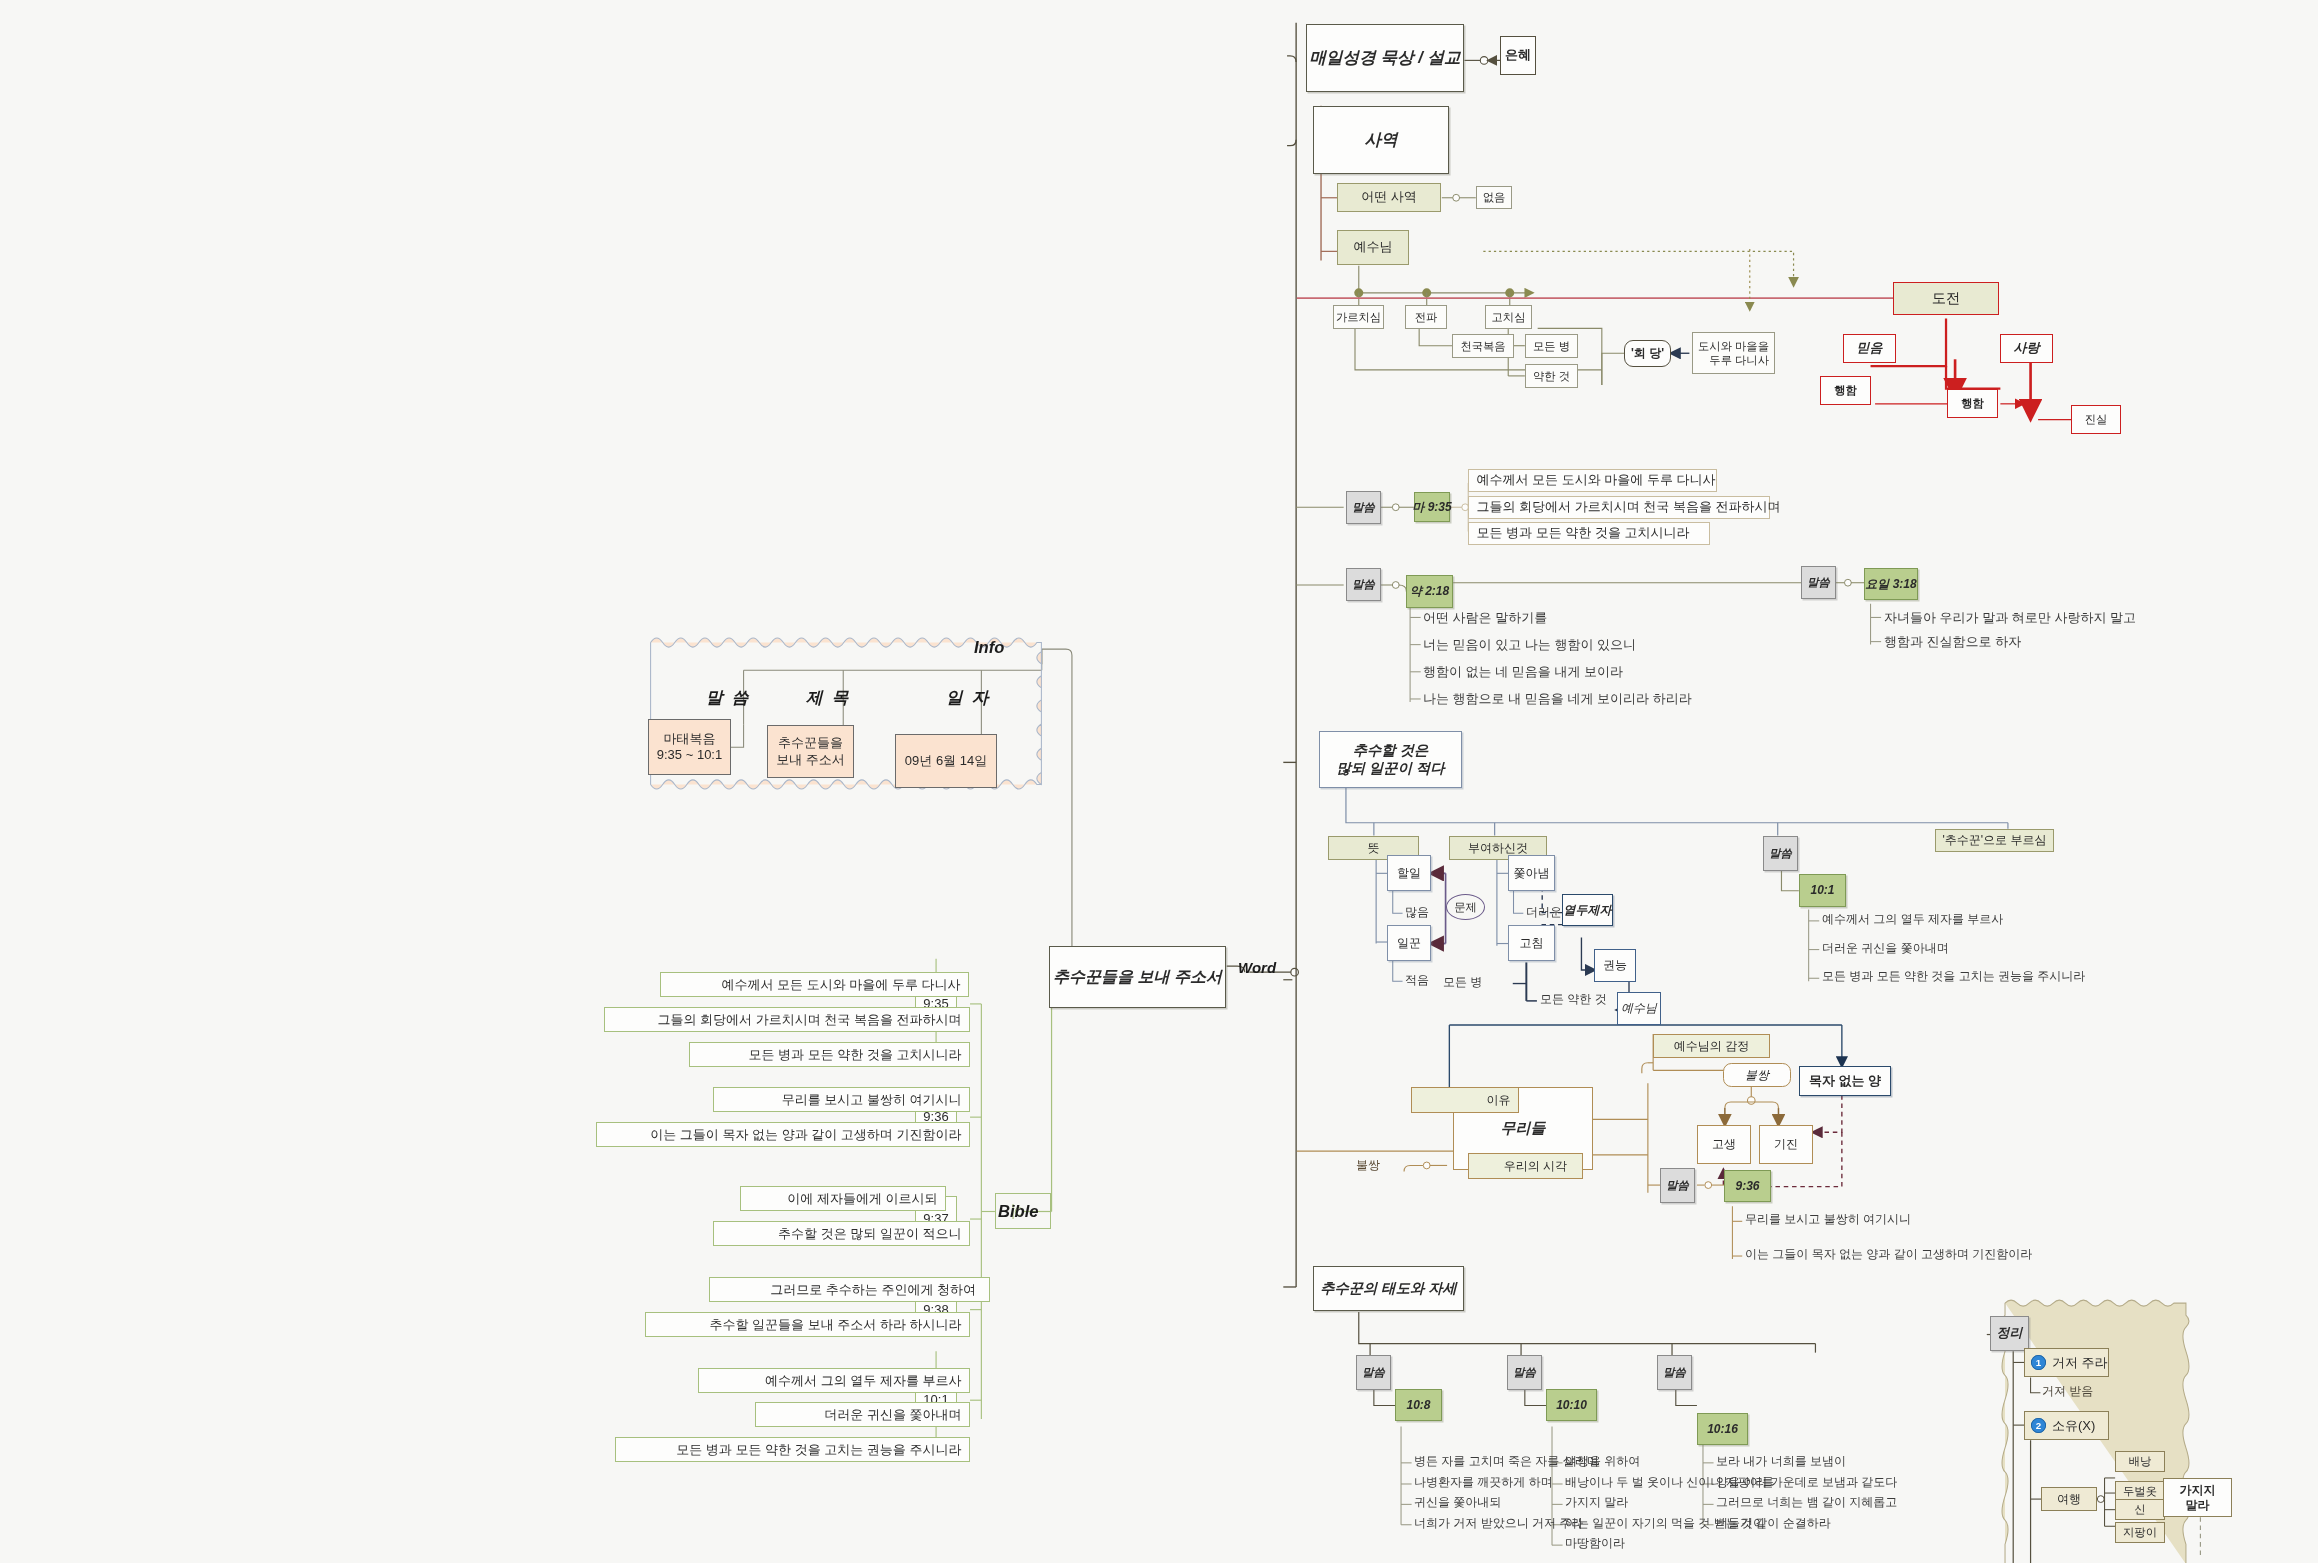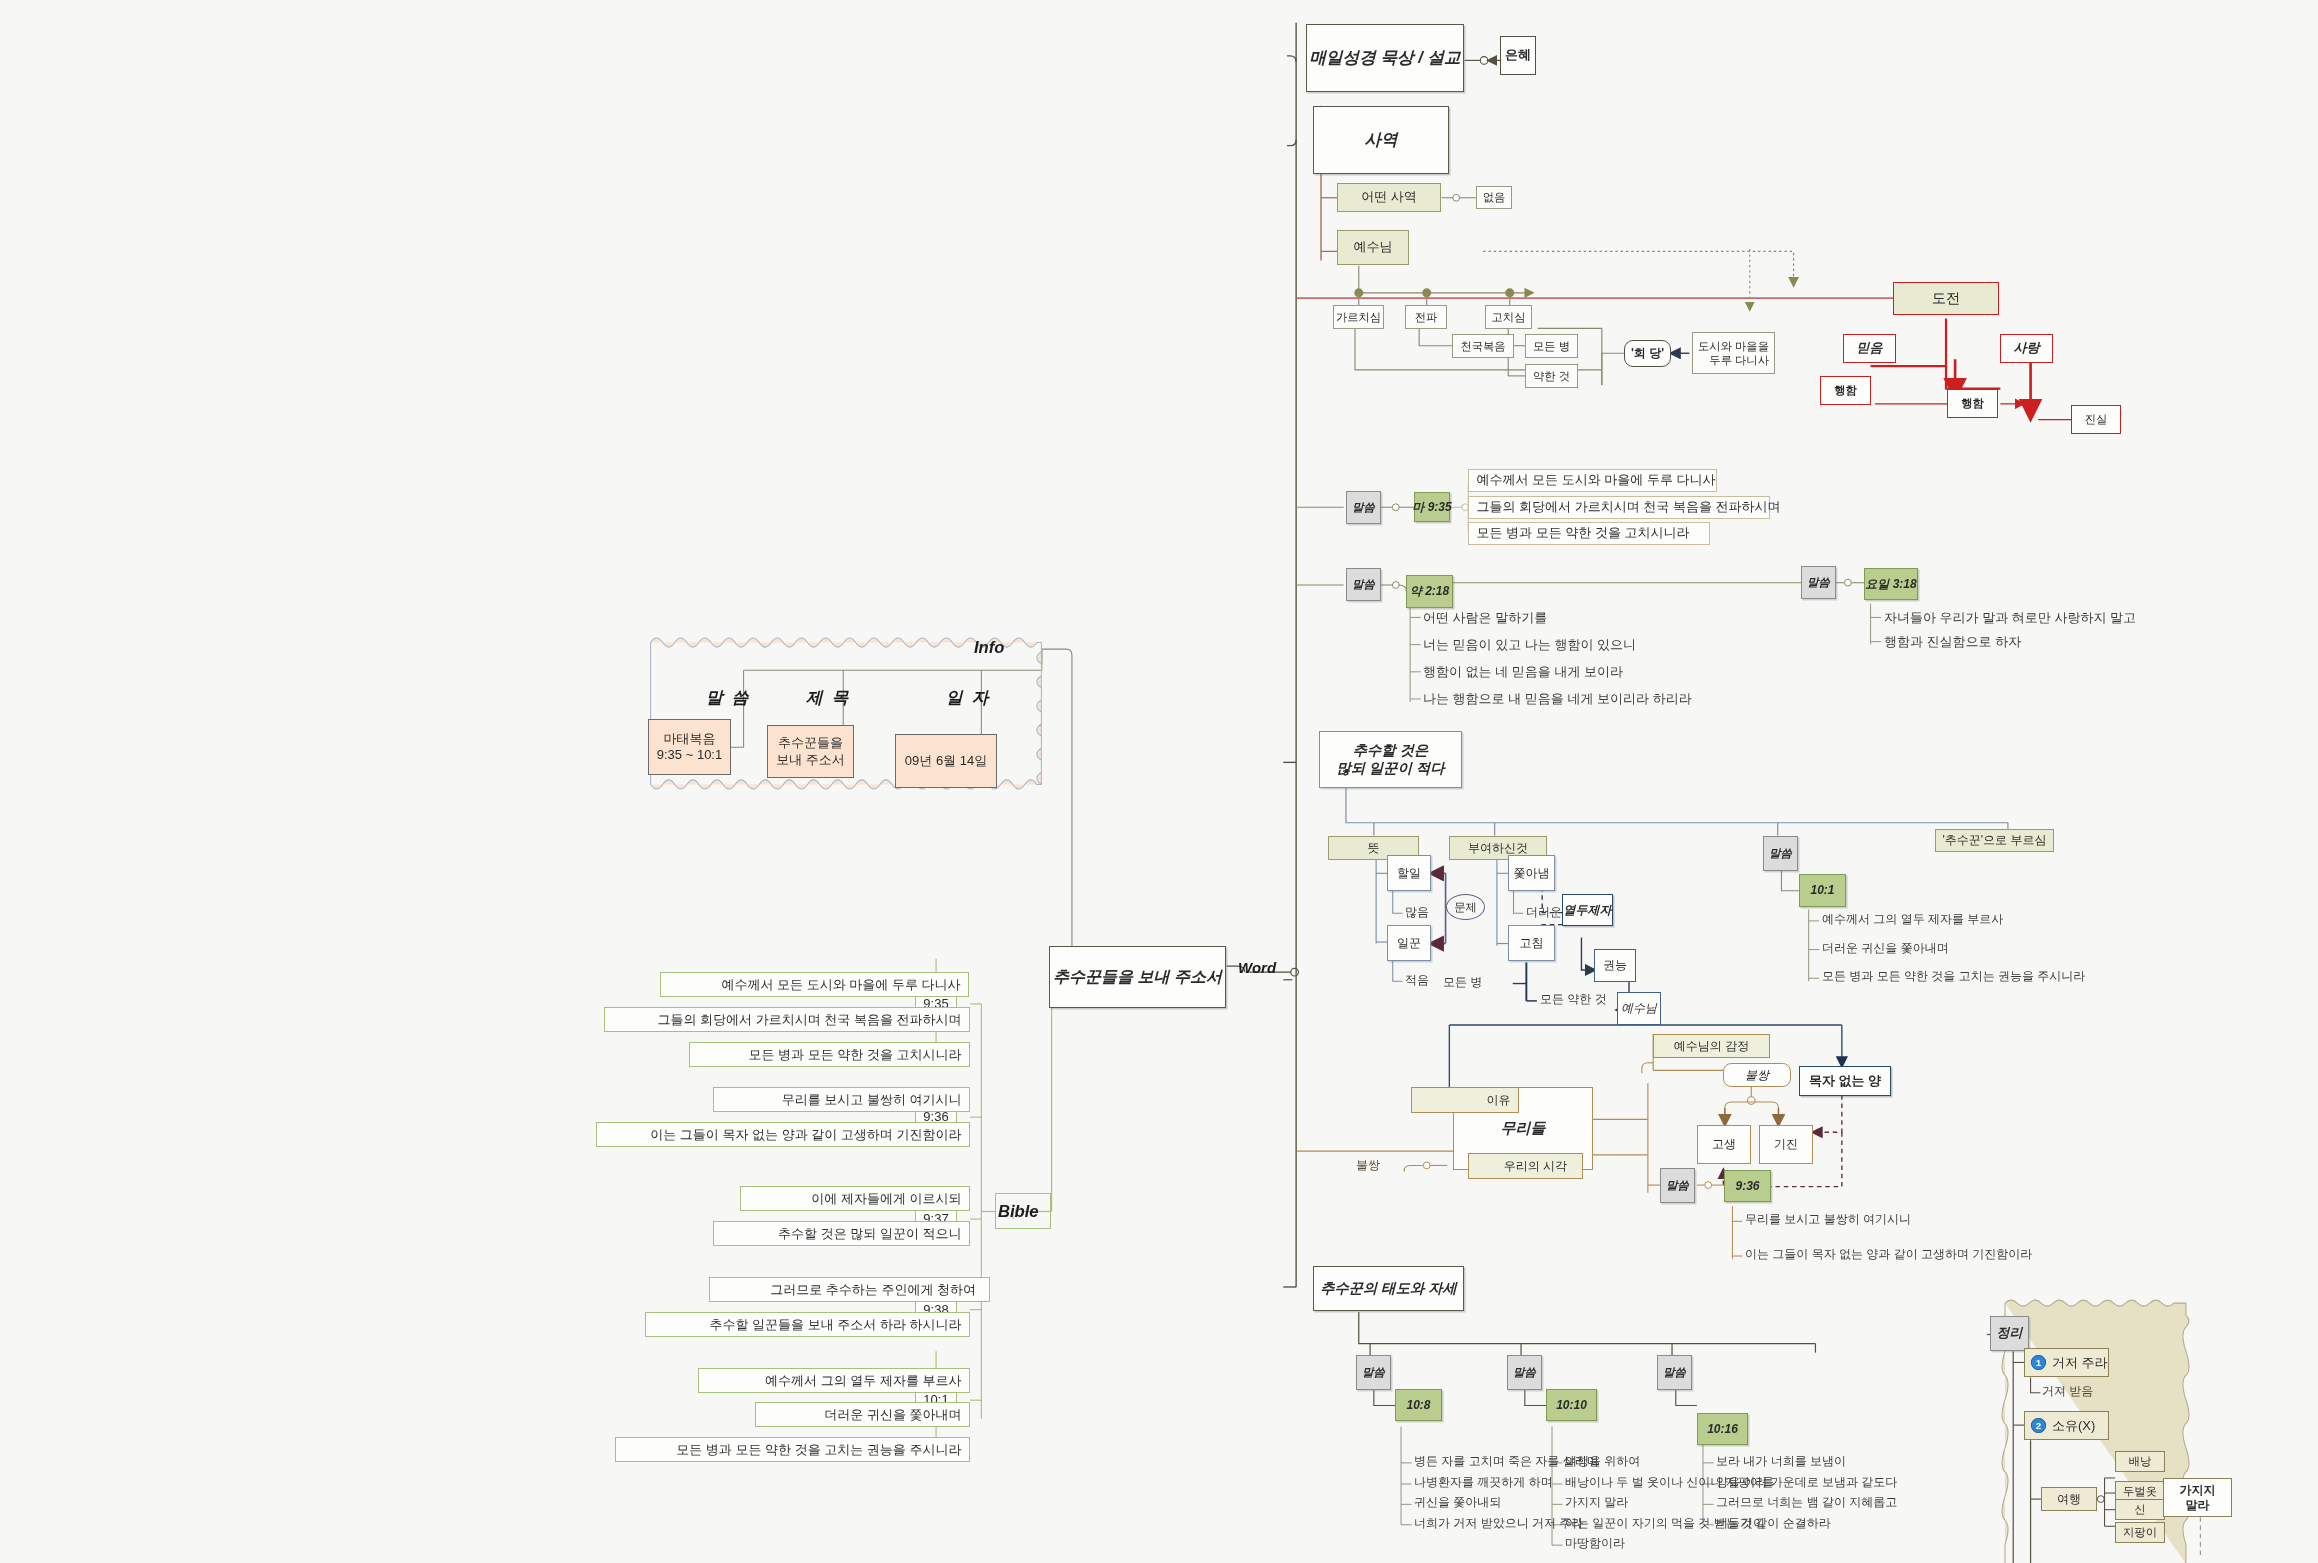--- a/index.html
+++ b/index.html
@@ -377,21 +377,21 @@
 <div class="leafbox lb-green" style="left:915px;top:1094px;width:42px;height:44px;">9:36</div>
 <div class="leafbox lb-green" style="left:915px;top:1196px;width:42px;height:44px;">9:37</div>
 <div class="leafbox lb-green" style="left:915px;top:1287px;width:42px;height:44px;">9:38</div>
 <div class="leafbox lb-green" style="left:915px;top:1377px;width:42px;height:44px;">10:1</div>
 
 <div class="leafbox lb-green" style="left:660px;top:972px;width:309px;height:25px;justify-content:flex-end;padding-right:7.5px;">예수께서 모든 도시와 마을에 두루 다니사</div>
 <div class="leafbox lb-green" style="left:604px;top:1007px;width:366px;height:25px;justify-content:flex-end;padding-right:7.5px;">그들의 회당에서 가르치시며 천국 복음을 전파하시며</div>
 <div class="leafbox lb-green" style="left:689px;top:1042px;width:281px;height:25px;justify-content:flex-end;padding-right:7.5px;">모든 병과 모든 약한 것을 고치시니라</div>
 <div class="leafbox lb-green" style="left:713px;top:1087px;width:257px;height:25px;justify-content:flex-end;padding-right:7.5px;">무리를 보시고 불쌍히 여기시니</div>
 <div class="leafbox lb-green" style="left:596px;top:1122px;width:374px;height:25px;justify-content:flex-end;padding-right:7.5px;">이는 그들이 목자 없는 양과 같이 고생하며 기진함이라</div>
-<div class="leafbox lb-green" style="left:740px;top:1186px;width:230px;height:25px;justify-content:flex-end;padding-right:7.5px;">이에 제자들에게 이르시되</div>
+<div class="leafbox lb-green" style="left:740px;top:1186px;width:206px;height:25px;justify-content:flex-end;padding-right:7.5px;">이에 제자들에게 이르시되</div>
 <div class="leafbox lb-green" style="left:713px;top:1221px;width:257px;height:25px;justify-content:flex-end;padding-right:7.5px;">추수할 것은 많되 일꾼이 적으니</div>
 <div class="leafbox lb-green" style="left:689px;top:1277px;width:281px;height:25px;justify-content:flex-end;padding-right:13px;margin-left:20px;">그러므로 추수하는 주인에게 청하여</div>
 <div class="leafbox lb-green" style="left:645px;top:1312px;width:325px;height:25px;justify-content:flex-end;padding-right:7.5px;">추수할 일꾼들을 보내 주소서 하라 하시니라</div>
 <div class="leafbox lb-green" style="left:698px;top:1368px;width:272px;height:25px;justify-content:flex-end;padding-right:7.5px;">예수께서 그의 열두 제자를 부르사</div>
 <div class="leafbox lb-green" style="left:755px;top:1402px;width:215px;height:25px;justify-content:flex-end;padding-right:7.5px;">더러운 귀신을 쫓아내며</div>
 <div class="leafbox lb-green" style="left:615px;top:1437px;width:355px;height:25px;justify-content:flex-end;padding-right:7.5px;">모든 병과 모든 약한 것을 고치는 권능을 주시니라</div>
 
 <div class="node main" style="left:1049px;top:946px;width:177px;height:62px;">추수꾼들을 보내 주소서</div>
 <div class="clabel" style="left:1238px;top:959px;">Word</div>
 

